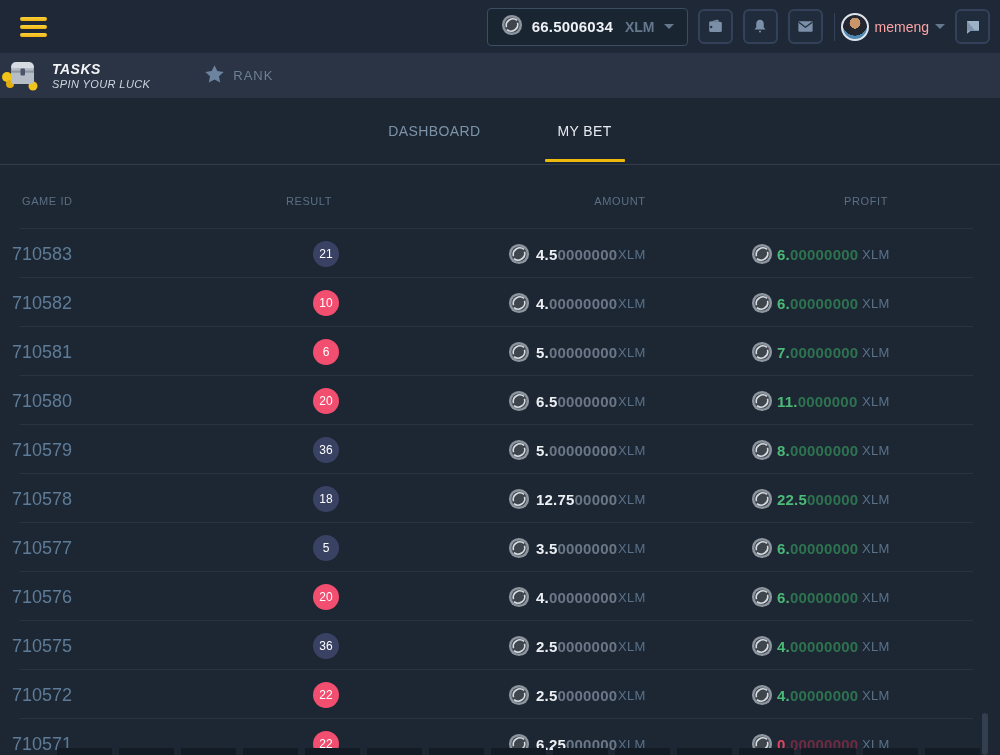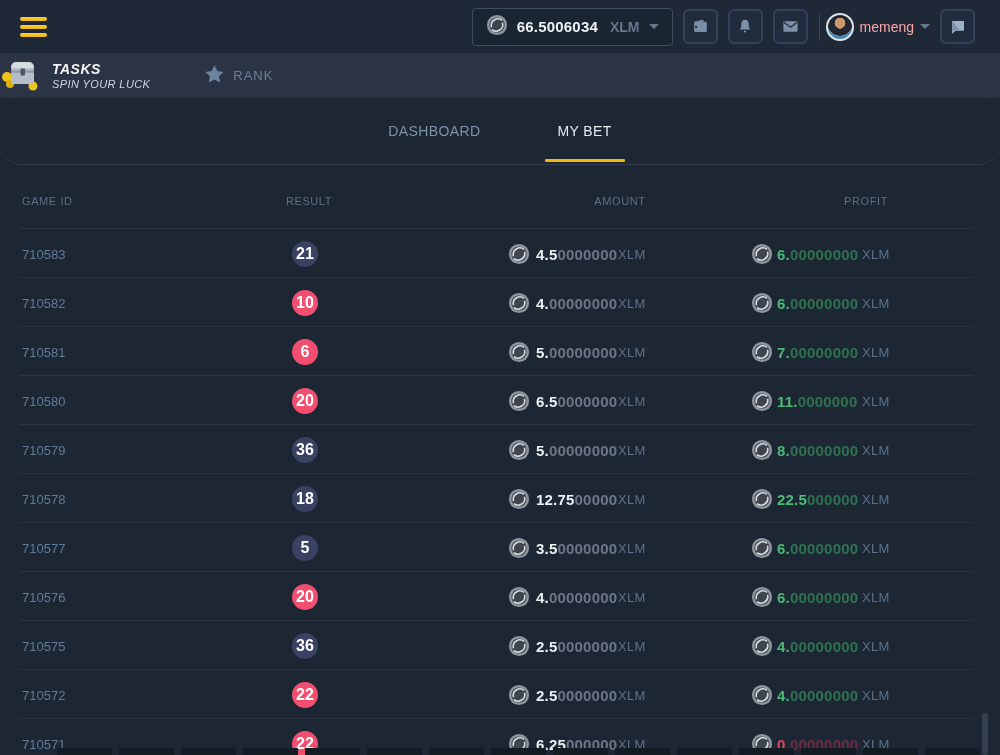--- a/index.html
+++ b/index.html
@@ -4,21 +4,21 @@
 <style>
   html,body{margin:0;padding:0;width:1000px;height:755px;overflow:hidden;
     background:#1d2633;font-family:"Liberation Sans","DejaVu Sans",sans-serif;
     -webkit-font-smoothing:antialiased;}
   .app{position:relative;width:1000px;height:755px;}
 
   
   .topbar{height:53px;background:#1e2836;display:flex;align-items:center;justify-content:space-between;}
   .hamburger{margin-left:20px;width:27px;cursor:pointer;background:none;border:none;padding:0;display:flex;flex-direction:column;gap:4px;}
   .hamburger i{display:block;height:4px;border-radius:2px;background:linear-gradient(#fad13c,#eeb411);}
-  .topbar-right{display:flex;align-items:center;margin-right:25px;}
+  .topbar-right{display:flex;align-items:center;margin-right:10px;}
   .balance-box{display:flex;align-items:center;gap:9px;height:36px;padding:0 13px;
     border:1px solid #3c4d64;border-radius:4px;background:#1a2532;cursor:pointer;}
   .balance-val{color:#eef1f5;font-weight:700;font-size:15px;letter-spacing:.2px;}
   .balance-cur{color:#64788e;font-size:14px;font-weight:700;margin-left:3px;}
   .caret{width:0;height:0;border-left:5px solid transparent;border-right:5px solid transparent;border-top:5px solid #64788e;}
   .icon-btn{width:35px;height:35px;margin-left:10px;border:2px solid #33425a;border-radius:6px;
     background:#202c3b;display:flex;align-items:center;justify-content:center;cursor:pointer;padding:0;}
   .icon-btn svg{display:block;}
   .vdivider{width:1px;height:28px;background:#33415a;margin-left:11px;}
   .user-menu{display:flex;align-items:center;gap:6px;margin-left:6px;cursor:pointer;}
@@ -34,41 +34,41 @@
   .w-coin{color:#f2c21c;font-size:17px;font-weight:700;margin:0 2px;}
   .banner-right{display:flex;align-items:center;gap:54px;padding-right:48px;}
   .tasks{display:flex;align-items:center;gap:10px;cursor:pointer;}
   .tasks-title{color:#f2f4f7;font-size:14px;font-weight:700;font-style:italic;letter-spacing:.5px;}
   .tasks-sub{color:#cdd6e0;font-size:11px;font-style:italic;margin-top:1px;letter-spacing:.4px;}
   .rank{display:flex;align-items:center;gap:8px;cursor:pointer;}
   .rank-label{color:#6b8095;font-size:13px;letter-spacing:1px;}
 
   
   .tabs{height:66px;display:flex;align-items:center;justify-content:center;gap:30px;
-    border-bottom:1px solid #313d4d;background:#1d2633;border-radius:22px;}
+    border-bottom:1px solid #313d4d;background:#1d2633;}
   .tab{position:relative;height:100%;display:flex;align-items:center;padding:0 2px;
     font-size:14px;letter-spacing:.4px;color:#7d93a8;cursor:pointer;}
   .tab.active{color:#e6ebf0;margin-left:43px;}
   .tab.active::after{content:"";position:absolute;left:-11px;right:-11px;bottom:2px;height:3px;
     background:#eeb90f;border-radius:1px;}
 
   
   .thead{position:relative;height:64px;}
   .thead::after,.row::after{content:"";position:absolute;left:20px;right:27px;bottom:0;height:1px;background:#2a3441;}
   .th{position:absolute;top:36px;transform:translateY(-50%);color:#5b7084;font-size:11px;letter-spacing:.6px;}
   .th-game{left:22px;}
   .th-result{left:309px;transform:translate(-50%,-50%);}
   .th-amount{left:620px;transform:translate(-50%,-50%);}
   .th-profit{left:866px;transform:translate(-50%,-50%);}
 
   .row{position:relative;height:49px;cursor:pointer;}
   .row > *{position:absolute;top:50%;transform:translateY(-50%);}
-  .game-id{left:22px;color:#5e7c97;font-size:13px;}
-  .badge{left:305px;transform:translate(-50%,-50%);width:26px;height:26px;border-radius:50%;
-    display:flex;align-items:center;justify-content:center;color:#fff;font-size:16px;font-weight:700;}
+  .game-id{left:12px;color:#5e7c97;font-size:18px;}
+  .badge{left:326px;transform:translate(-50%,-50%);width:26px;height:26px;border-radius:50%;
+    display:flex;align-items:center;justify-content:center;color:#fff;font-size:12px;font-weight:400;}
   .badge-dark{background:#3a4263;}
   .badge-red{background:#f24f70;}
   .coin{width:22px;height:22px;}
   .coin svg{display:block;}
   .amount-coin{left:508px;}
   .profit-coin{left:751px;}
   .val{font-size:15px;font-weight:700;letter-spacing:.2px;white-space:nowrap;}
   .amount-val{left:536px;}
   .profit-val{left:777px;}
   .val b{font-weight:700;}

